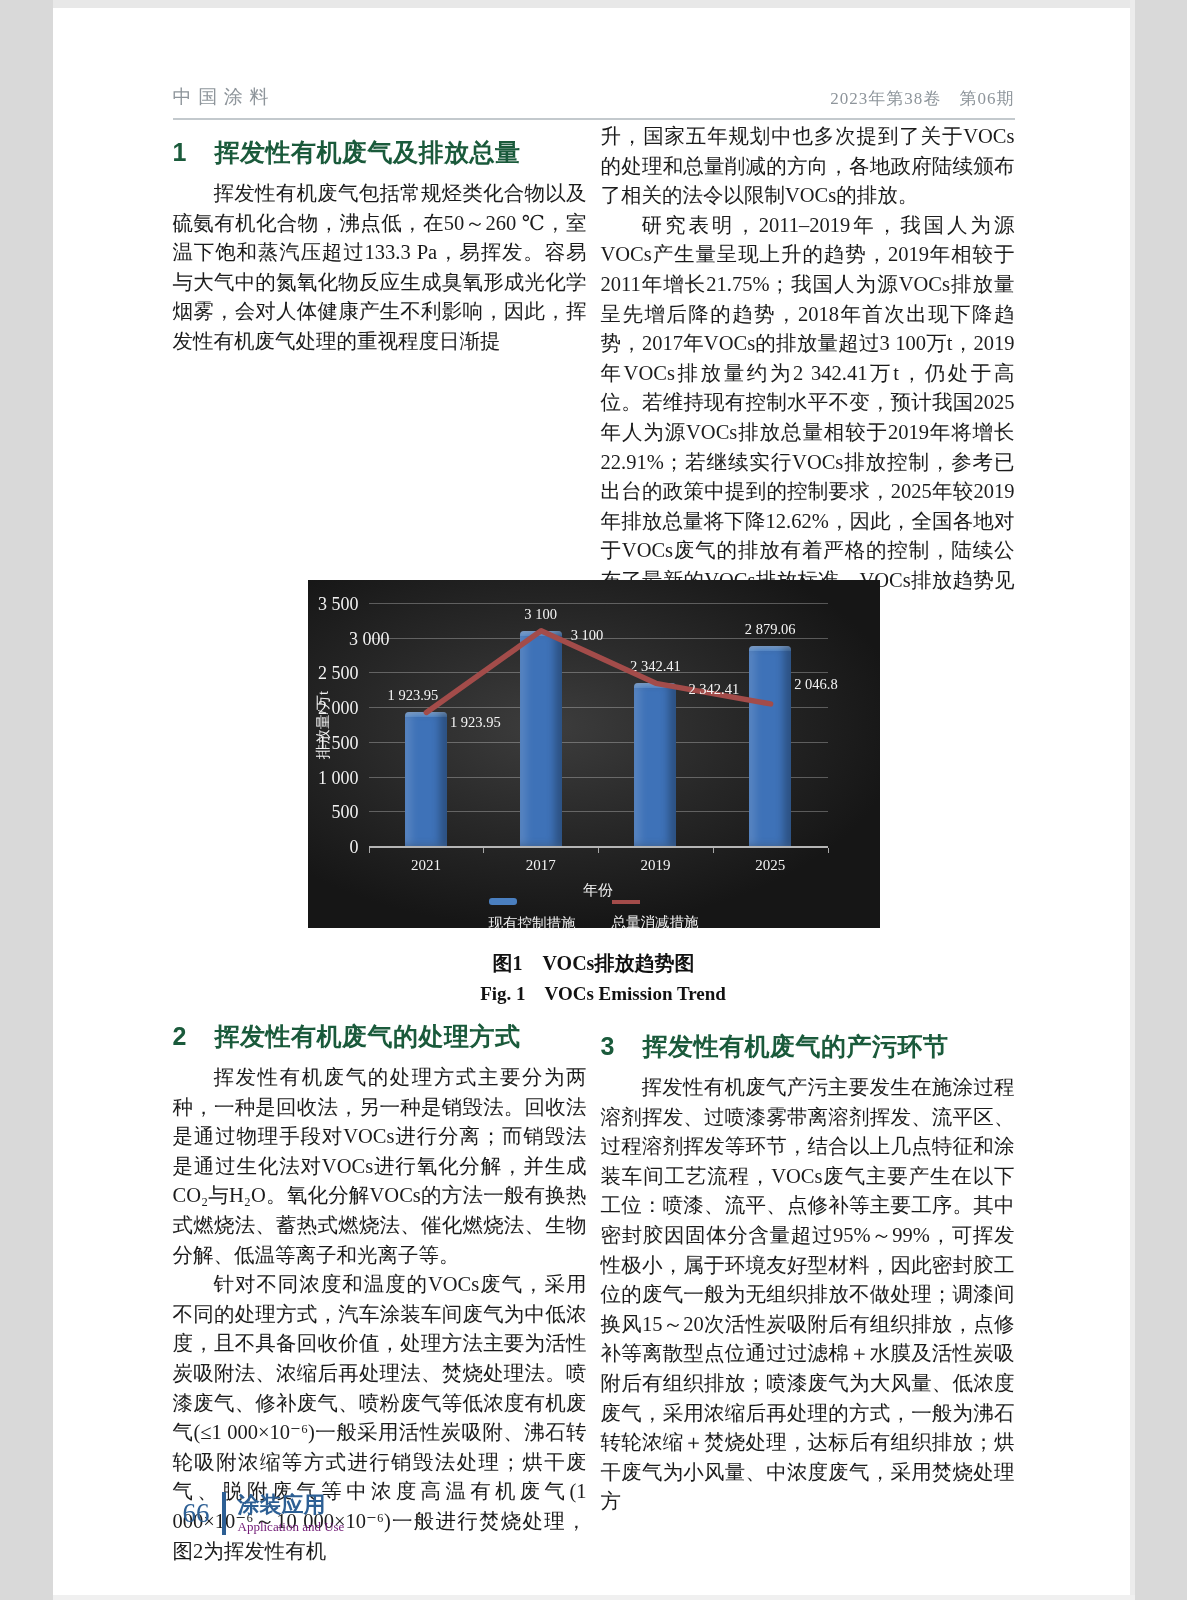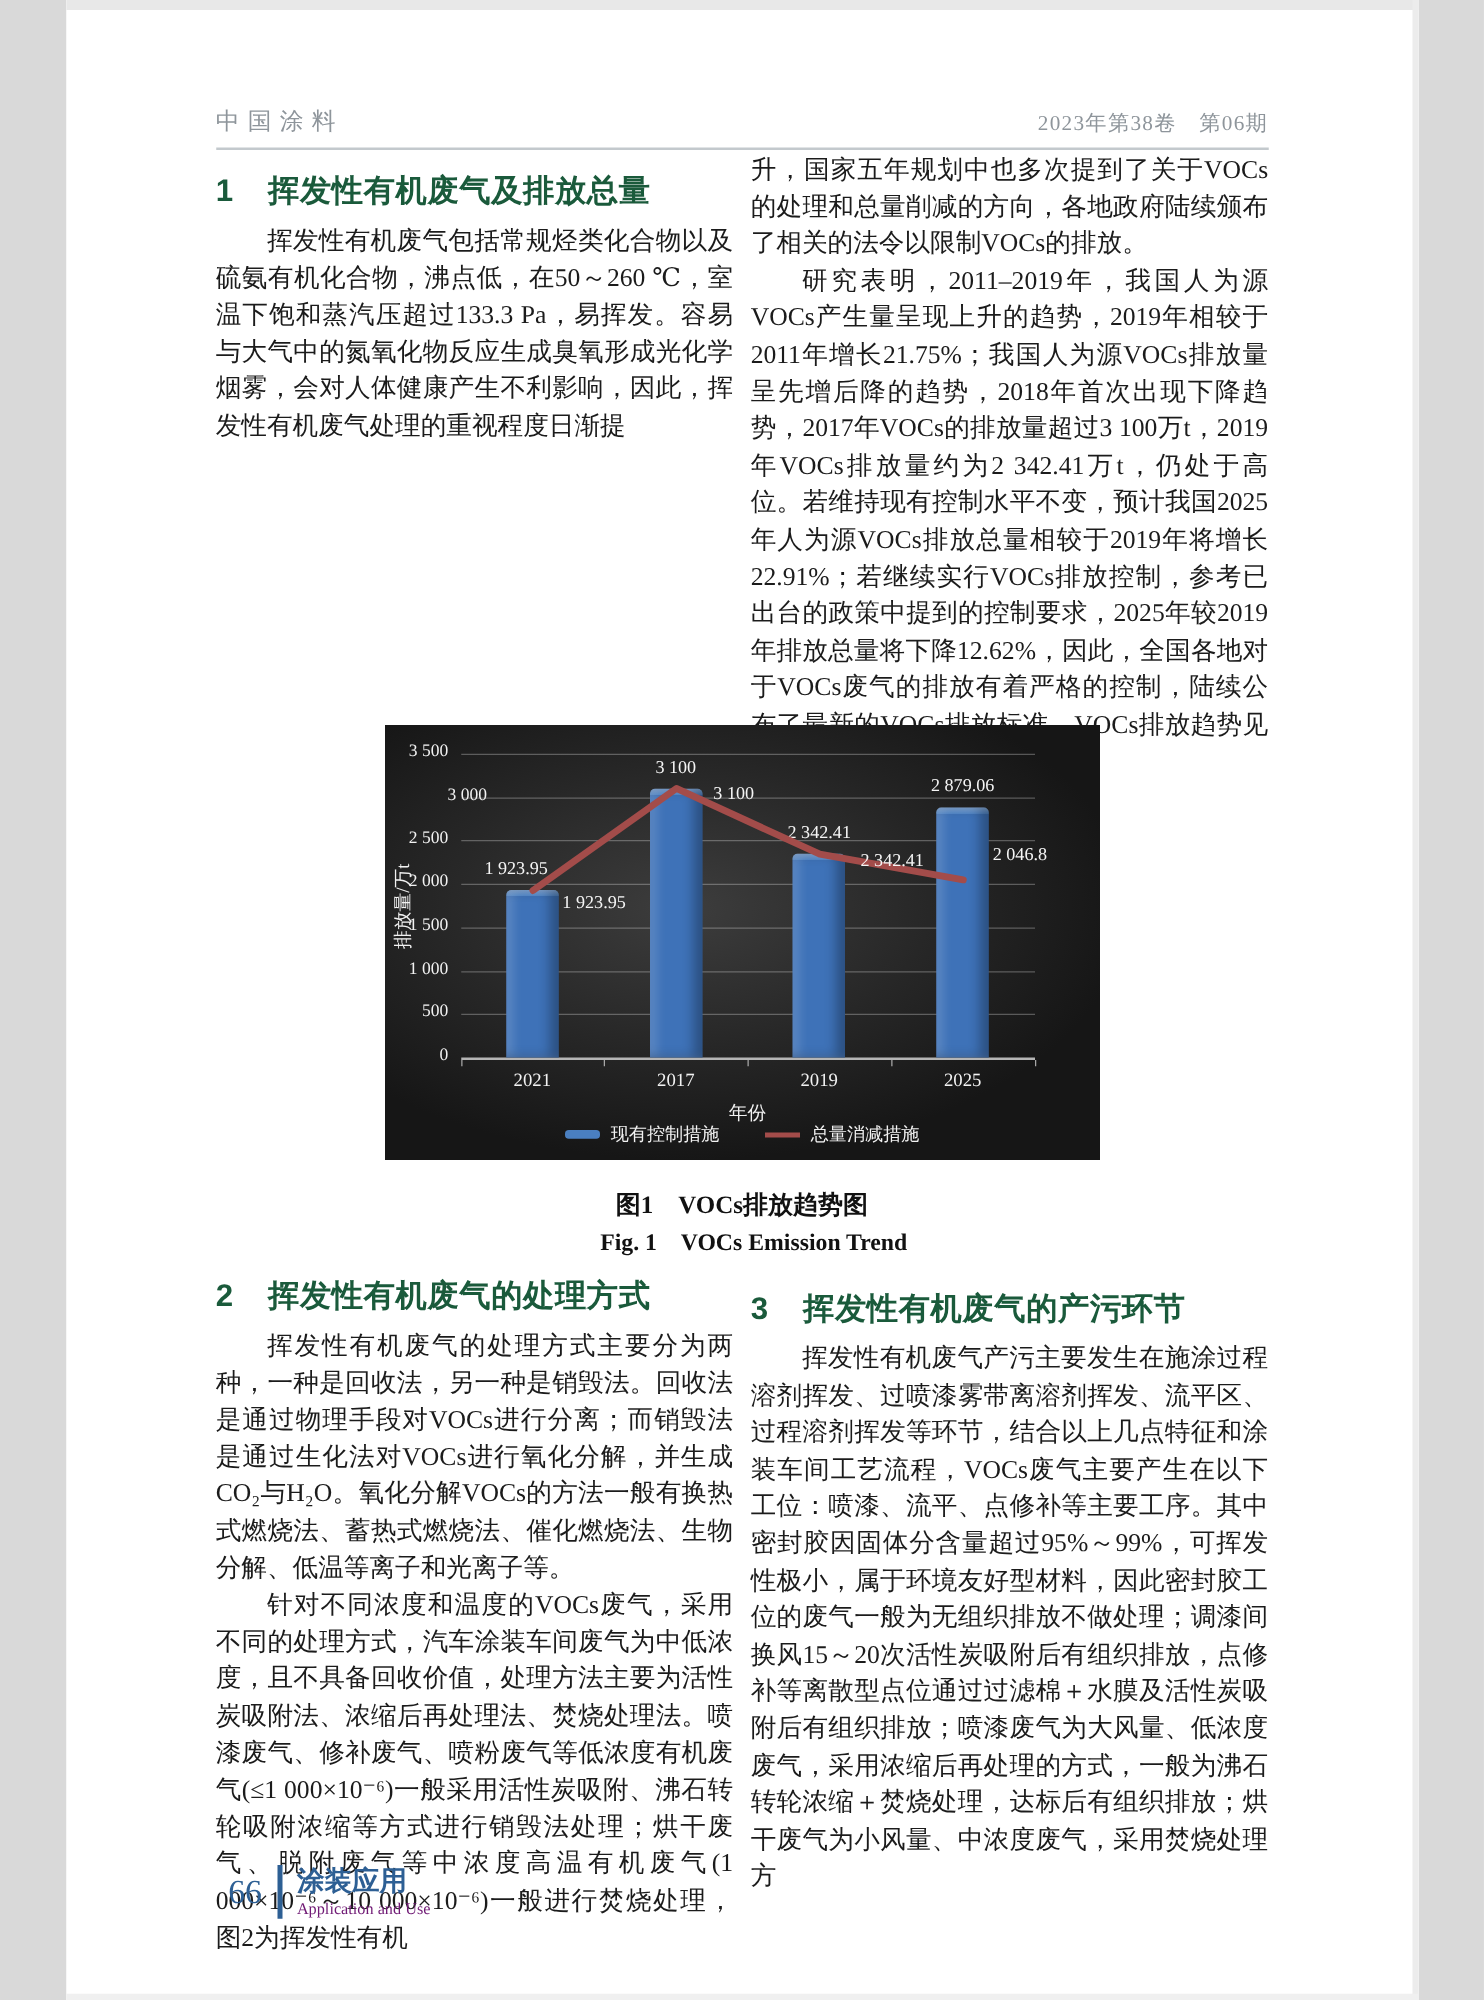--- a/index.html
+++ b/index.html
@@ -30,30 +30,30 @@
   h2.sec .num{margin-right:1.1em;}
 
   
   .figure{top:580px;left:0;right:0;}
   .chart{position:relative;width:572px;height:348px;margin:0 auto;
          background:radial-gradient(ellipse 62% 58% at 42% 42%, #3d3d3d 0%, #272727 55%, #161616 100%);
          font-family:"Liberation Serif","DejaVu Serif",serif;}
   .chart .grid{position:absolute;height:1px;background:rgba(255,255,255,.28);}
   .chart .axisline{position:absolute;height:2px;background:#b5b5b5;}
   .chart .tick{position:absolute;width:1px;height:5px;background:#a8a8a8;}
-  .chart .ylab{position:absolute;width:51px;text-align:right;color:#f2f2f2;font-size:14px;}
+  .chart .ylab{position:absolute;width:51px;text-align:right;color:#f2f2f2;font-size:18px;}
   .chart .xlab{position:absolute;color:#f2f2f2;font-size:15px;transform:translateX(-50%);}
   .chart .bar{position:absolute;width:42px;border-radius:4px 4px 0 0;
               background:linear-gradient(180deg,#7fa8dc 0px,#5187c9 5px,#3e72b8 5px,#3e72b8 100%);
               box-shadow:inset -7px 0 9px rgba(0,0,0,.30), inset 6px 0 8px rgba(255,255,255,.14);}
   .chart .vlab{position:absolute;color:#f5f5f5;font-size:14.5px;white-space:nowrap;}
   .chart .ytitle{position:absolute;color:#f2f2f2;font-size:15px;transform:translate(-50%,-50%) rotate(-90deg);white-space:nowrap;}
   .chart .xtitle{position:absolute;color:#f2f2f2;font-size:15px;transform:translateX(-50%);}
   .chart .legend{position:absolute;left:0;right:0;top:318px;display:flex;justify-content:center;gap:36px;align-items:center;}
-  .chart .legend .item{display:flex;align-items:center;gap:9px;color:#f2f2f2;font-size:14.5px;}
+  .chart .legend .item{display:flex;align-items:flex-start;gap:9px;color:#f2f2f2;font-size:14.5px;flex-direction:column;}
   .chart .sw-bar{width:28px;height:7px;border-radius:3px;background:#4a7fc0;}
   .chart .sw-line{width:28px;height:4px;background:#a34c4a;}
   .figcap{margin-top:22px;text-align:center;font-weight:bold;color:#111;}
   .figcap .zh{font-size:20px;font-family:"Liberation Serif","DejaVu Serif",serif;}
   .figcap .en{font-size:19px;margin-top:4px;padding-left:19px;}
 
   
   .pg-footer{position:absolute;left:130px;top:1492px;display:flex;align-items:stretch;}
   .pg-footer .pageno{font-size:27px;color:#2d5f94;align-self:center;margin-right:12px;}
   .pg-footer .vbar{width:4px;background:#2d5f94;margin-right:12px;}

